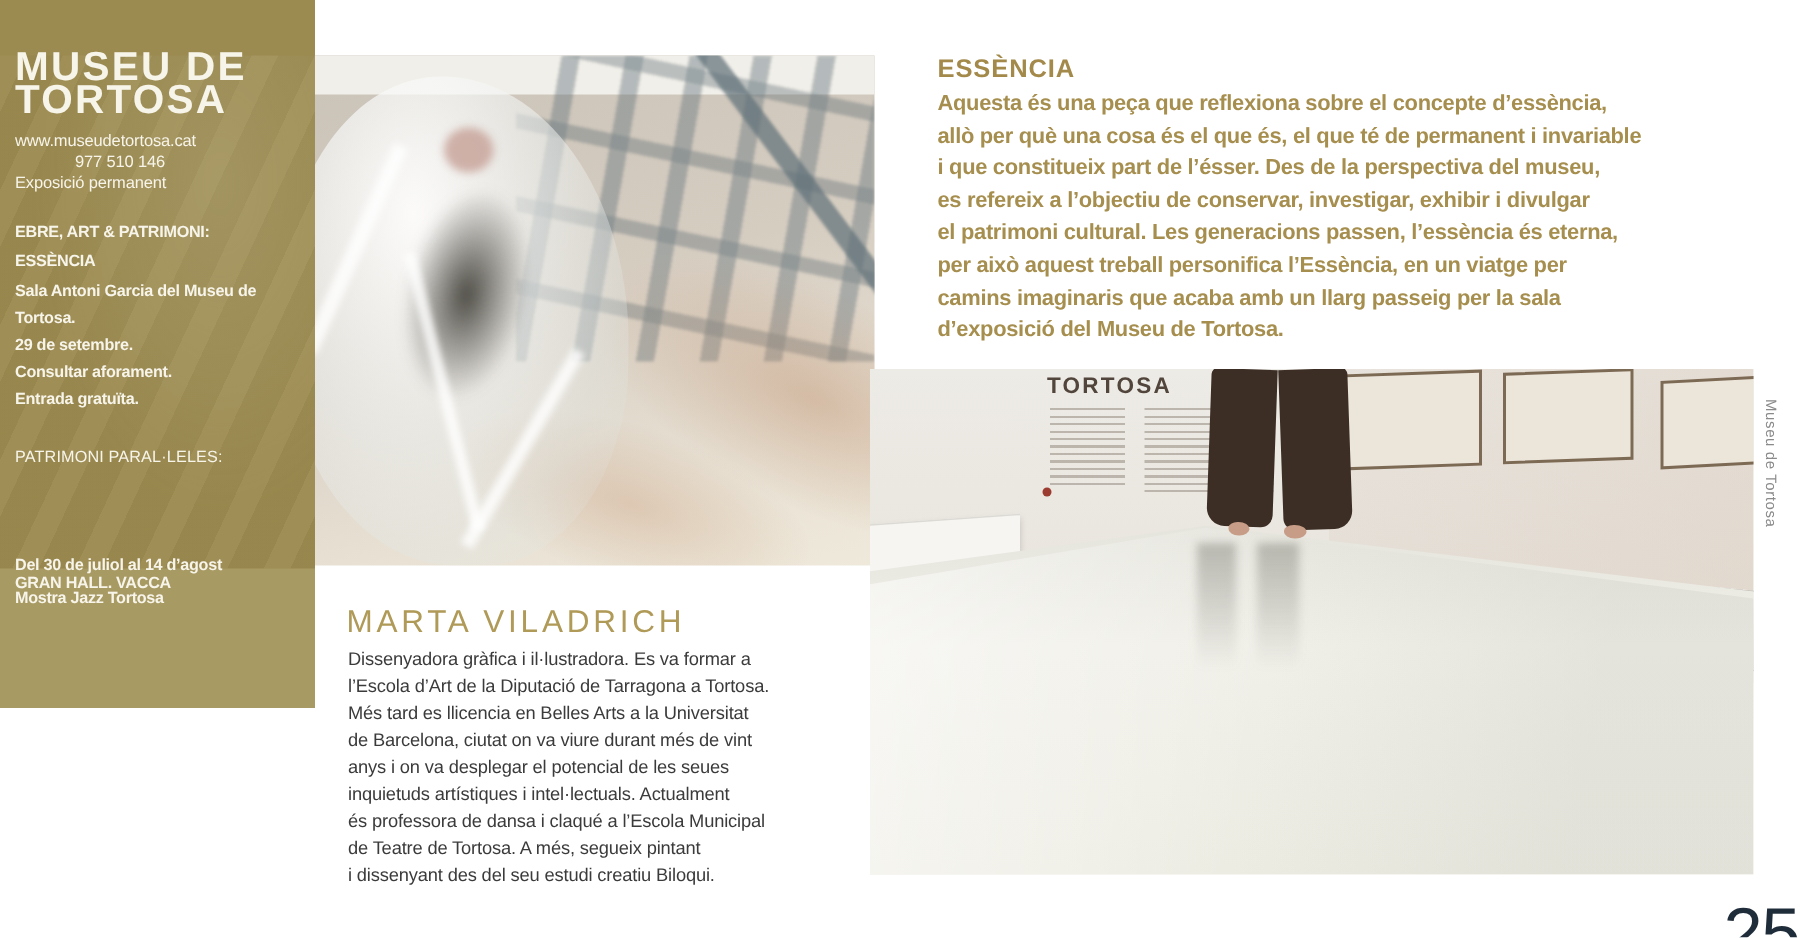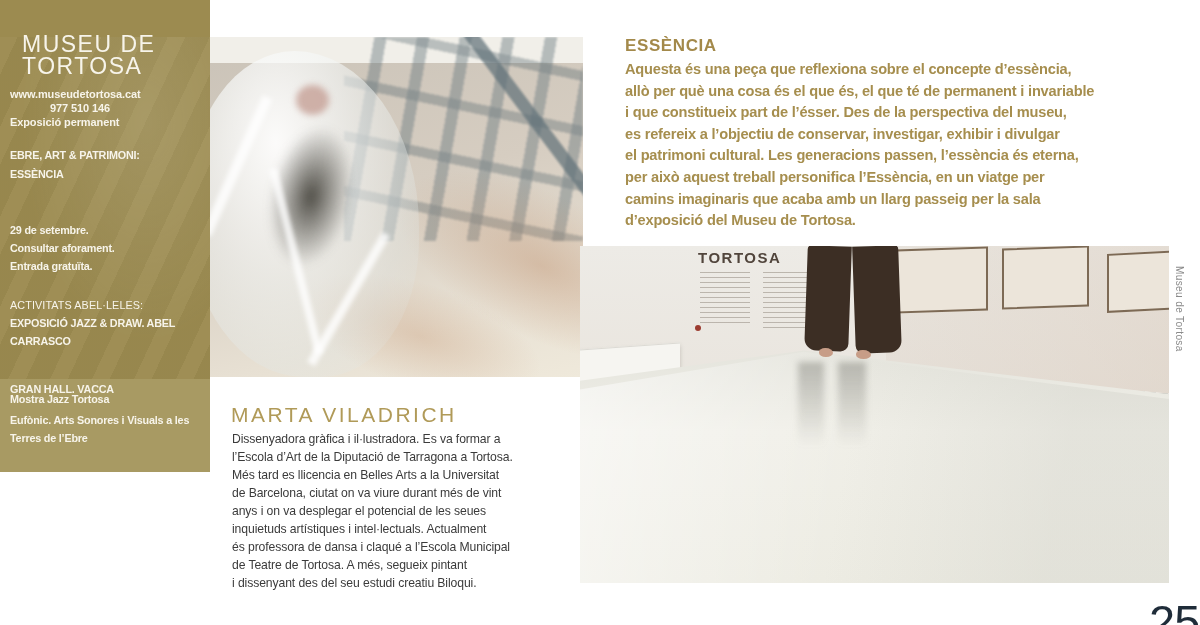--- a/index.html
+++ b/index.html
@@ -8,22 +8,22 @@
   .abs{position:absolute;}
 
   
   .sidebar{left:0;top:0;width:210px;height:472px;background:#9c8b50;}
   .sidebar-texture{left:0;top:37px;width:210px;height:342px;opacity:.55;
     background:
       radial-gradient(ellipse at 70% 25%, rgba(240,240,228,.22), transparent 60%),
       repeating-linear-gradient(115deg, rgba(255,255,255,.06) 0 16px, rgba(55,55,35,.08) 16px 38px);}
   .sidebar-bottom{left:0;top:379px;width:210px;height:93px;background:#a89a63;}
   .sb{color:#f7f4ea;left:10px;width:196px;}
-  .sb-title{top:33px;font-size:23px;font-weight:normal;line-height:22px;letter-spacing:1.5px;white-space:pre-line;margin-left:12px;}
-  .sb-line{font-size:11px;font-weight:bold;line-height:14px;letter-spacing:-0.1px;}
+  .sb-title{top:33px;font-size:27px;font-weight:bold;line-height:22px;letter-spacing:1.5px;white-space:pre-line;}
+  .sb-line{font-size:11px;font-weight:normal;line-height:14px;letter-spacing:-0.1px;}
   .sb-web{top:87px;} .sb-phone{top:101px;margin-left:40px;} .sb-note{top:115px;}
   .sb-block{font-size:10.8px;line-height:18px;letter-spacing:-0.2px;font-weight:bold;}
   .sb-ev-title{top:146px;white-space:pre-line;line-height:19px;}
   .sb-ev-venue{top:185px;width:180px;}
   .sb-ev-date{top:221px;} .sb-ev-info1{top:239px;} .sb-ev-info2{top:257px;}
   .sb-act-head{top:296px;font-weight:normal;letter-spacing:0.1px;}
   .sb-act-title{top:314px;line-height:18px;}
   .sb-act-detail{top:350px;margin-top:40px;} .sb-act-dates{top:368px;}
   .sb-gh-title{top:380px;}
   .sb-gh-detail{top:411px;line-height:18px;}
@@ -113,30 +113,30 @@
     <div class="abs sidebar-bottom"></div>
 
     <div class="abs sb sb-title">MUSEU DE
 TORTOSA</div>
     <div class="abs sb sb-line sb-web">www.museudetortosa.cat</div>
     <div class="abs sb sb-line sb-phone">977 510 146</div>
     <div class="abs sb sb-line sb-note">Exposició permanent</div>
 
     <div class="abs sb sb-block sb-ev-title">EBRE, ART &amp; PATRIMONI:
 ESSÈNCIA</div>
+    <div class="abs sb sb-block sb-ev-venue">Sala Antoni Garcia del Museu de Tortosa.</div>
     <div class="abs sb sb-block sb-ev-date">29 de setembre.</div>
     <div class="abs sb sb-block sb-ev-info1">Consultar aforament.</div>
     <div class="abs sb sb-block sb-ev-info2">Entrada gratuïta.</div>
 
-    <div class="abs sb sb-block sb-act-head">ACTIVITATS ABEL·LELES:</div>
-    <div class="abs sb sb-block sb-act-title">EXPOSICIÓ JAZZ &amp; DRAW. ABEL CARRASCO</div>
+    <div class="abs sb sb-block sb-act-head">PATRIMONI PARAL·LELES:</div>
     <div class="abs sb sb-block sb-act-detail">Mostra Jazz Tortosa</div>
+    <div class="abs sb sb-block sb-act-dates">Del 30 de juliol al 14 d’agost</div>
 
     <div class="abs sb sb-block sb-gh-title">GRAN HALL. VACCA</div>
-    <div class="abs sb sb-block sb-gh-detail">Eufònic. Arts Sonores i Visuals a les Terres de l’Ebre</div>
   </div>
 
   <div class="abs lphoto">
     <div class="abs lp-wall"></div>
     <div class="abs lp-rack"></div>
     <div class="abs lp-beam"></div>
     <div class="abs lp-tan1"></div>
     <div class="abs lp-tan2"></div>
     <div class="abs lp-plastic"></div>
     <div class="abs lp-figure"></div>

